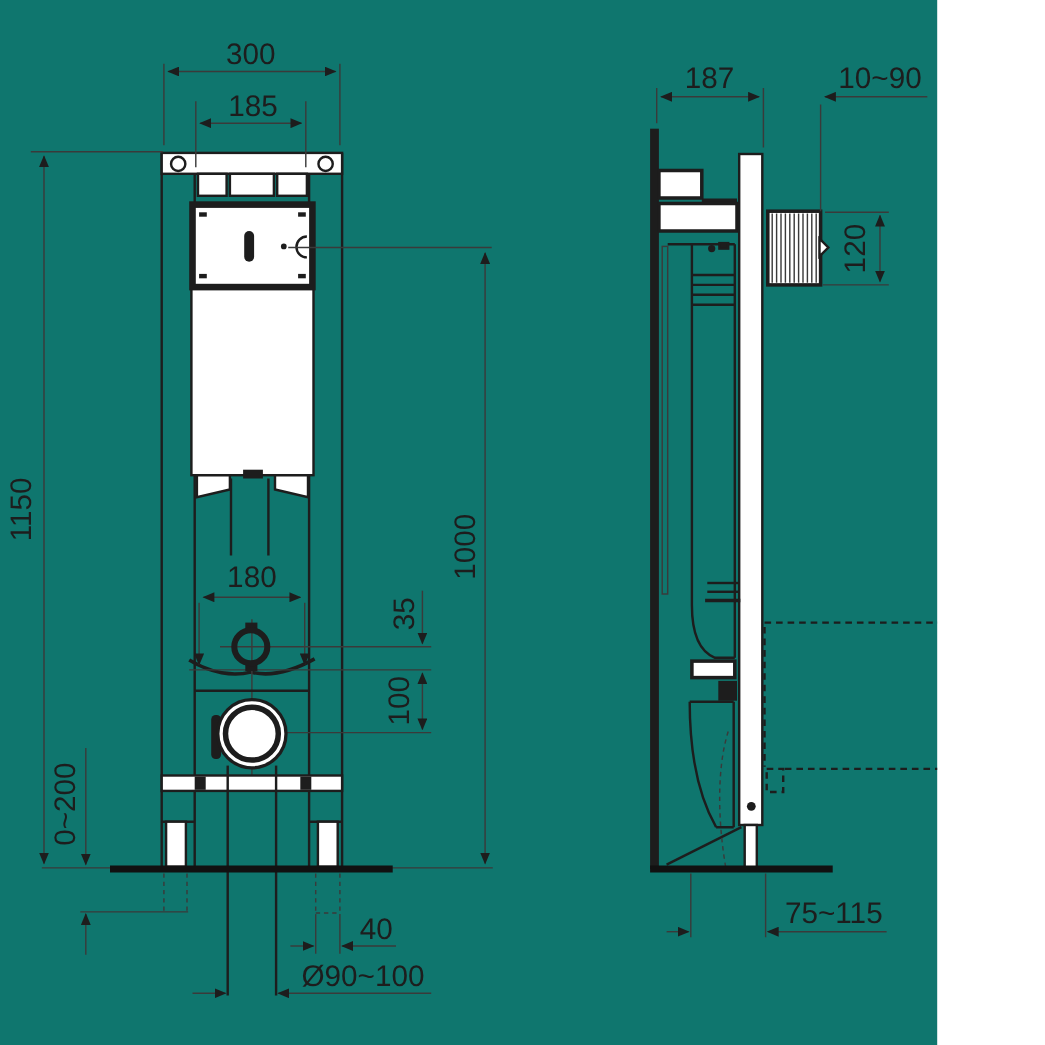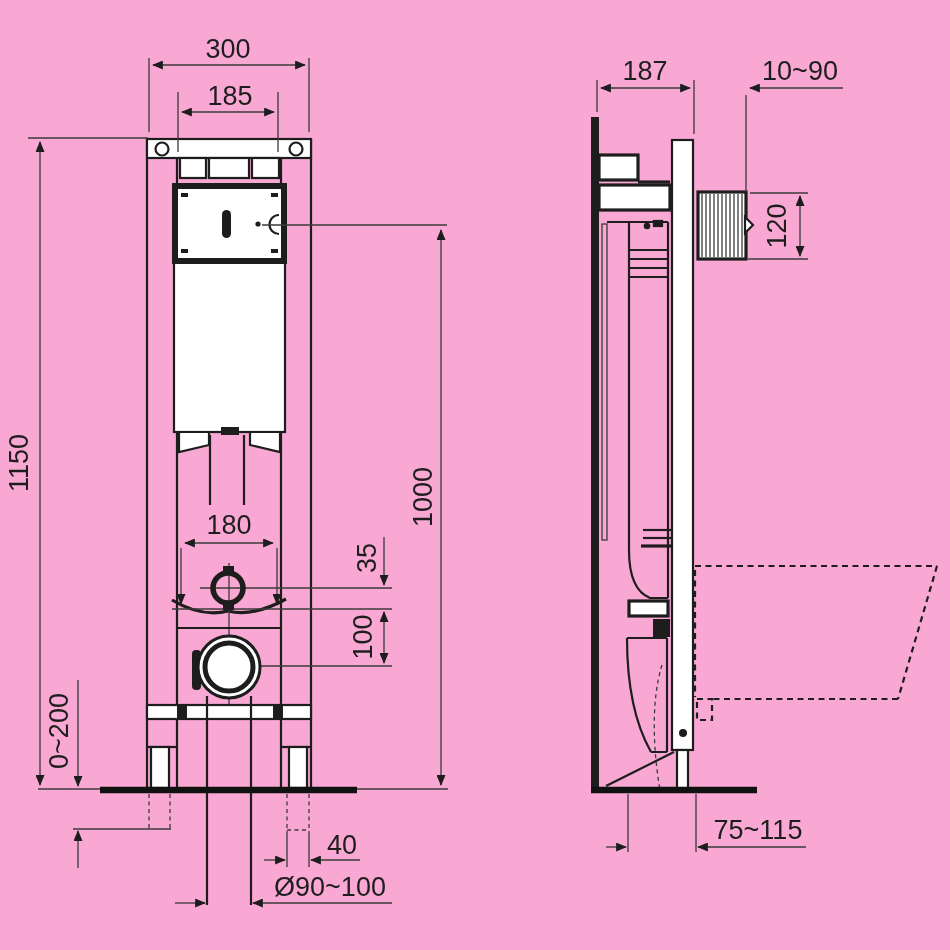--- a/index.html
+++ b/index.html
@@ -1,16 +1,16 @@
 <!DOCTYPE html>
 <html><head>
 <meta charset="utf-8">
 <style>
   html,body{margin:0;padding:0;background:#fff;}
-  .canvas{position:relative;width:950px;height:950px;background:#f9a8d4;overflow:hidden;
+  .canvas{position:relative;width:852px;height:950px;background:#0f766e;overflow:hidden;
           font-family:"Liberation Sans", sans-serif;}
   svg{display:block;}
   .dim-text{font-family:"Liberation Sans", sans-serif;font-size:27px;fill:#1d1d1d;}
   .thin{stroke:#3a3a3a;stroke-width:1.3;}
   .med{stroke:#1d1d1d;stroke-width:2.2;}
   .thick{stroke:#1d1d1d;stroke-width:3.2;}
   .xthick{stroke:#111;stroke-width:6.5;}
   .nofill{fill:none;}
   .whitefill{fill:#ffffff;}
   .blackfill{fill:#1d1d1d;}

